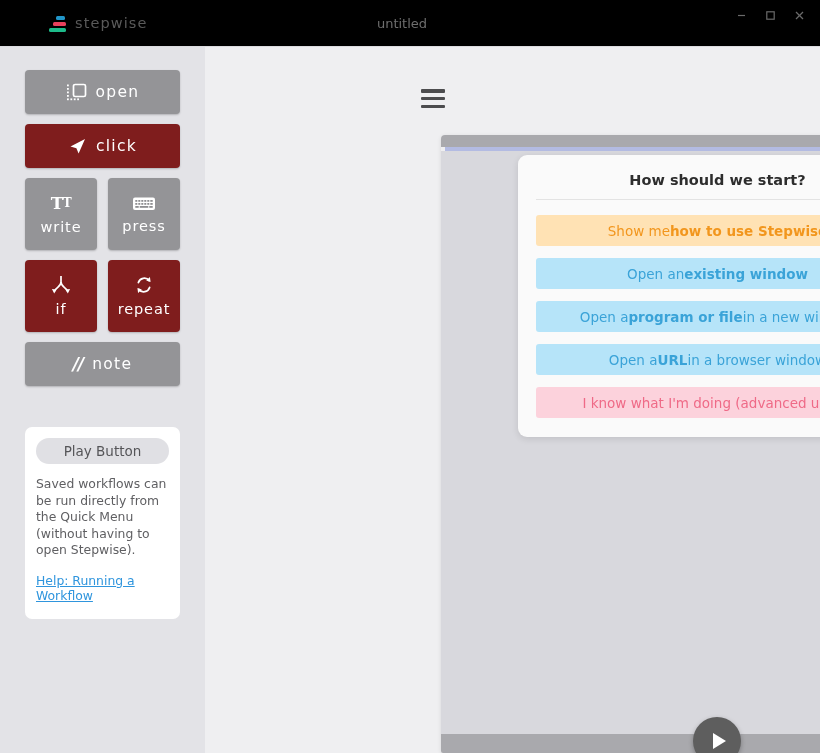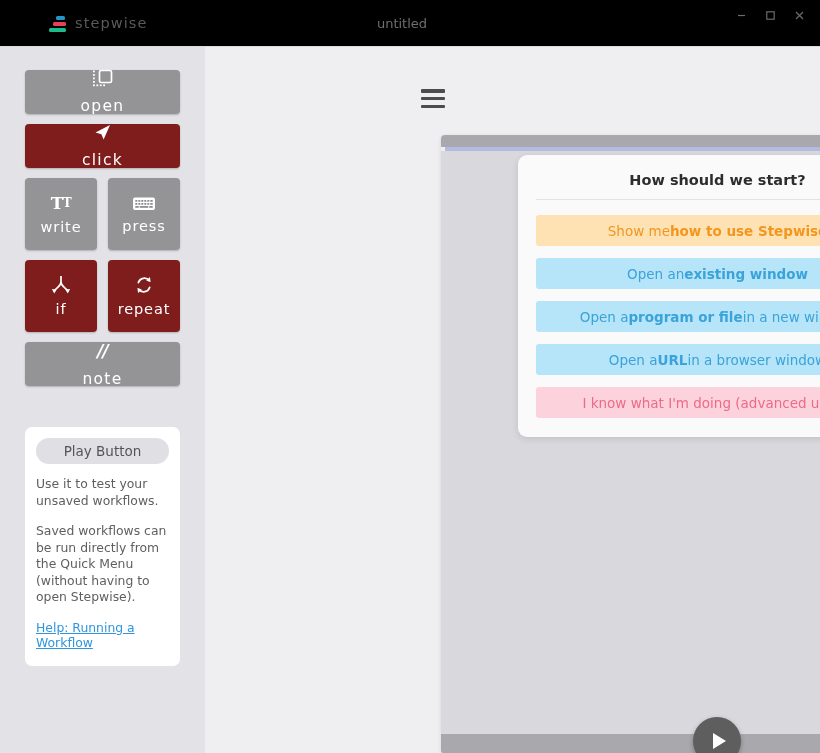--- a/index.html
+++ b/index.html
@@ -119,21 +119,21 @@
     justify-content: center;
     box-shadow: 0 1px 2px rgba(0,0,0,0.22);
     cursor: default;
     user-select: none;
   }
   .act.dark { background: #7f1d1d; }
 
   .act.wide {
     width: 155px;
     height: 44px;
-    flex-direction: column;
+    flex-direction: row;
     gap: 9px;
   }
   .act.half {
     width: 72px;
     height: 72px;
     flex-direction: column;
     gap: 6px;
   }
 
   .act-label {
@@ -449,21 +449,20 @@
 
       <div class="act wide">
         <span class="act-icon slashes">//</span>
         <span class="act-label">note</span>
       </div>
 
     </div>
 
     <div class="help-card">
       <div class="help-pill">Play Button</div>
-      <p class="help-p">Use it to test your unsaved workflows.</p>
       <p class="help-p">Saved workflows can be run directly from the Quick Menu (without having to open Stepwise).</p>
       <a class="help-link">Help: Running a Workflow</a>
     </div>
 
   </div>
 
   <div class="main">
 
     <div class="hamburger">
       <span></span>

